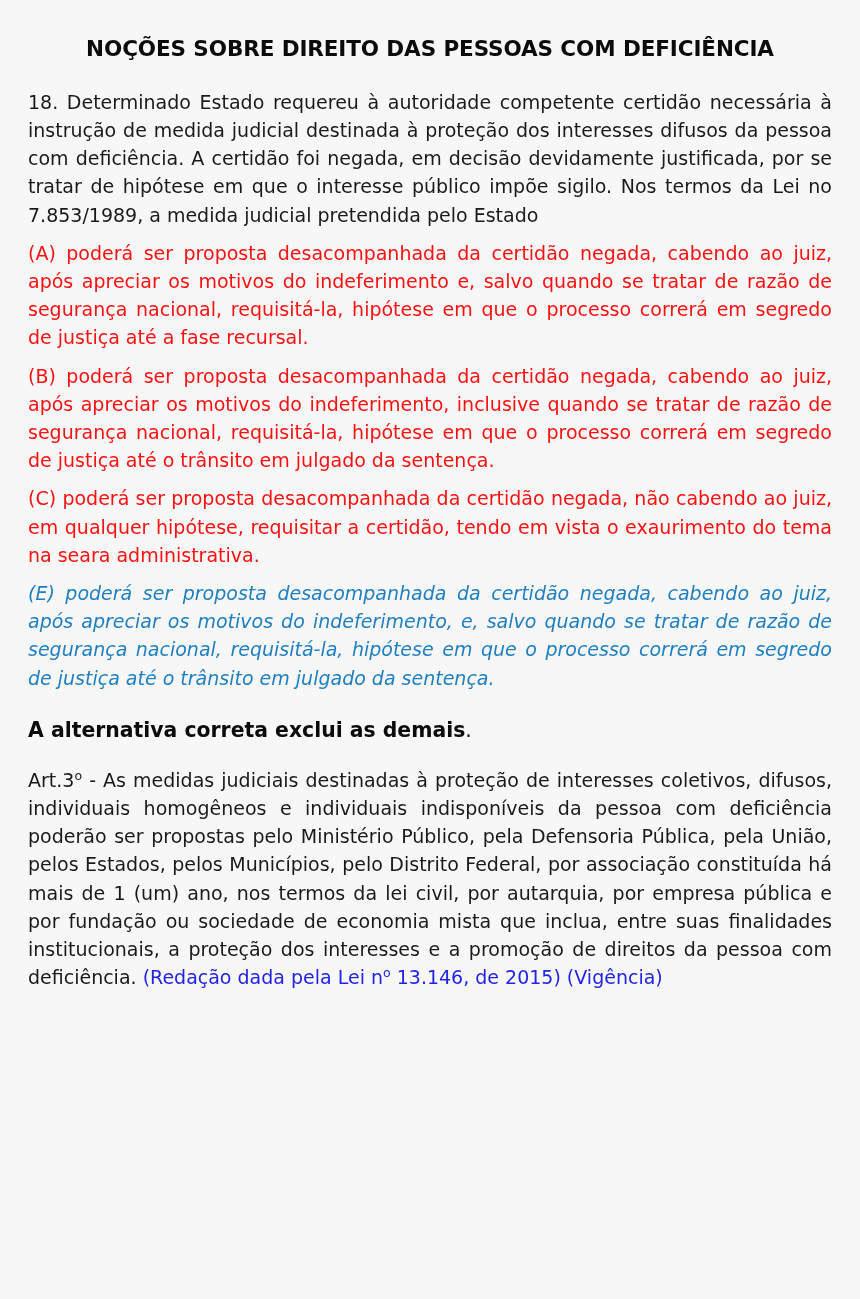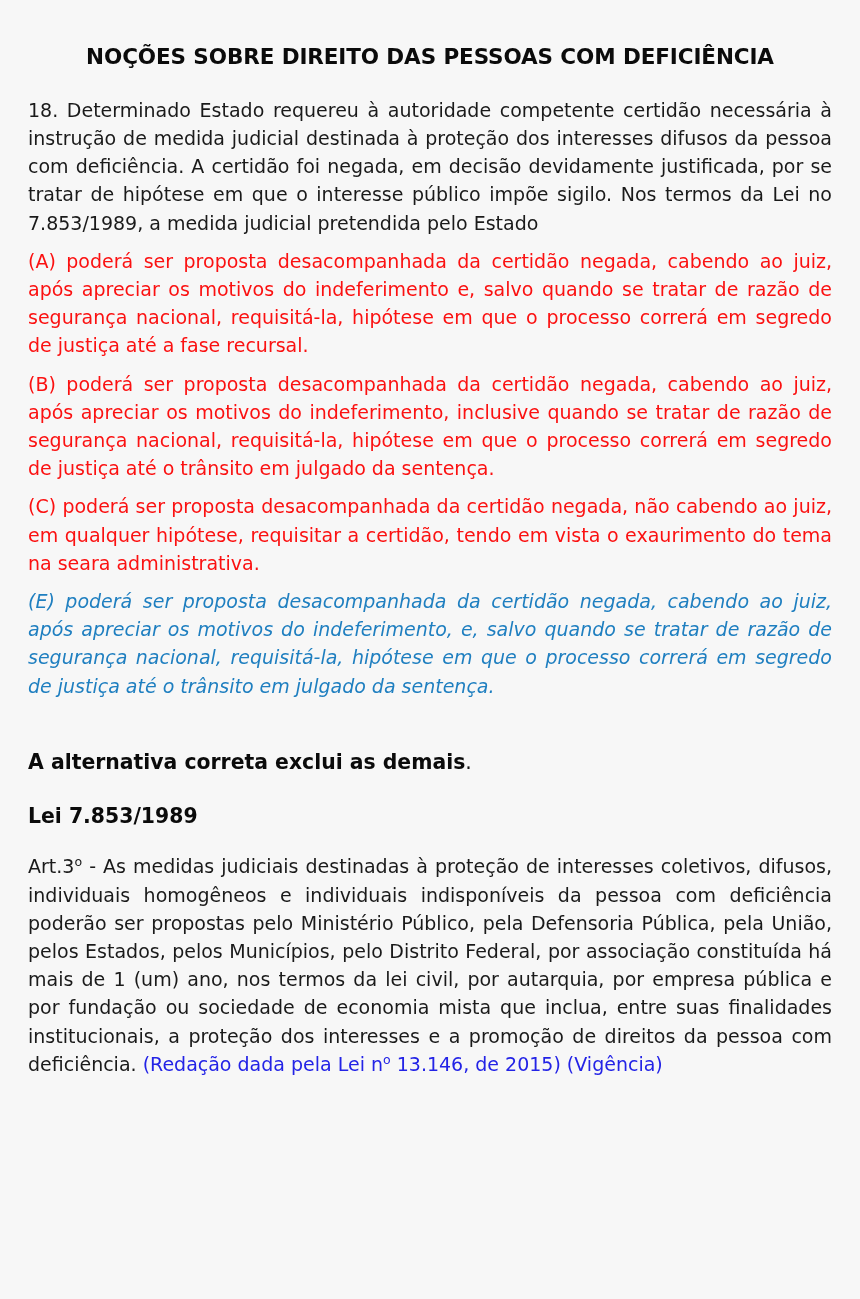--- a/index.html
+++ b/index.html
@@ -22,21 +22,21 @@
     padding: 0 28px;
     background: #f7f7f7;
     position: relative;
   }
   .doc-title {
     font-size: 21.5px;
     font-weight: bold;
     text-align: center;
     letter-spacing: -0.1px;
     color: #0b0b0b;
-    margin: 8px;
+    margin: 0;
     padding-top: 36px;
     padding-bottom: 0;
     line-height: 1.2;
   }
   .para {
     font-size: 19px;
     line-height: 1.485;
     text-align: justify;
     text-justify: inter-word;
     margin: 0;
@@ -49,21 +49,21 @@
     margin-top: 10px;
   }
   .opt-a, .opt-b, .opt-c, .opt-d {
     color: #fb1111;
   }
   .opt-e {
     color: #1f7fc0;
     font-style: italic;
   }
   .note {
-    margin-top: 48px;
+    margin-top: 24px;
     font-size: 20.4px;
     line-height: 1.45;
     text-align: left;
   }
   .note b {
     font-weight: bold;
     color: #0b0b0b;
   }
   .law-head {
     margin-top: 25px;
@@ -99,17 +99,16 @@
 
   <p class="para opt opt-b">(B) poderá ser proposta desacompanhada da certidão negada, cabendo ao juiz, após apreciar os motivos do indeferimento, inclusive quando se tratar de razão de segurança nacional, requisitá-la, hipótese em que o processo correrá em segredo de justiça até o trânsito em julgado da sentença.</p>
 
   <p class="para opt opt-c">(C) poderá ser proposta desacompanhada da certidão negada, não cabendo ao juiz, em qualquer hipótese, requisitar a certidão, tendo em vista o exaurimento do tema na seara administrativa.</p>
 
 
   <p class="para opt opt-e">(E) poderá ser proposta desacompanhada da certidão negada, cabendo ao juiz, após apreciar os motivos do indeferimento, e, salvo quando se tratar de razão de segurança nacional, requisitá-la, hipótese em que o processo correrá em segredo de justiça até o trânsito em julgado da sentença.</p>
 
   <p class="note"><b>A alternativa correta exclui as demais</b><span>.</span></p>
 
-  <p class="law-head">Lei 7.853/1989</p>
 
   <p class="para law-body"><span>Art.3</span><span class="sup">o</span><span> - As medidas judiciais destinadas à proteção de interesses coletivos, difusos, individuais homogêneos e individuais indisponíveis da pessoa com deficiência poderão ser propostas pelo Ministério Público, pela Defensoria Pública, pela União, pelos Estados, pelos Municípios, pelo Distrito Federal, por associação constituída há mais de 1 (um) ano, nos termos da lei civil, por autarquia, por empresa pública e por fundação ou sociedade de economia mista que inclua, entre suas finalidades institucionais, a proteção dos interesses e a promoção de direitos da pessoa com deficiência. </span><span class="ref-blue">(Redação dada pela Lei n</span><span class="ref-blue sup">o</span><span class="ref-blue"> 13.146, de 2015) (Vigência)</span></p>
 
 </div>
 
 </body></html>

